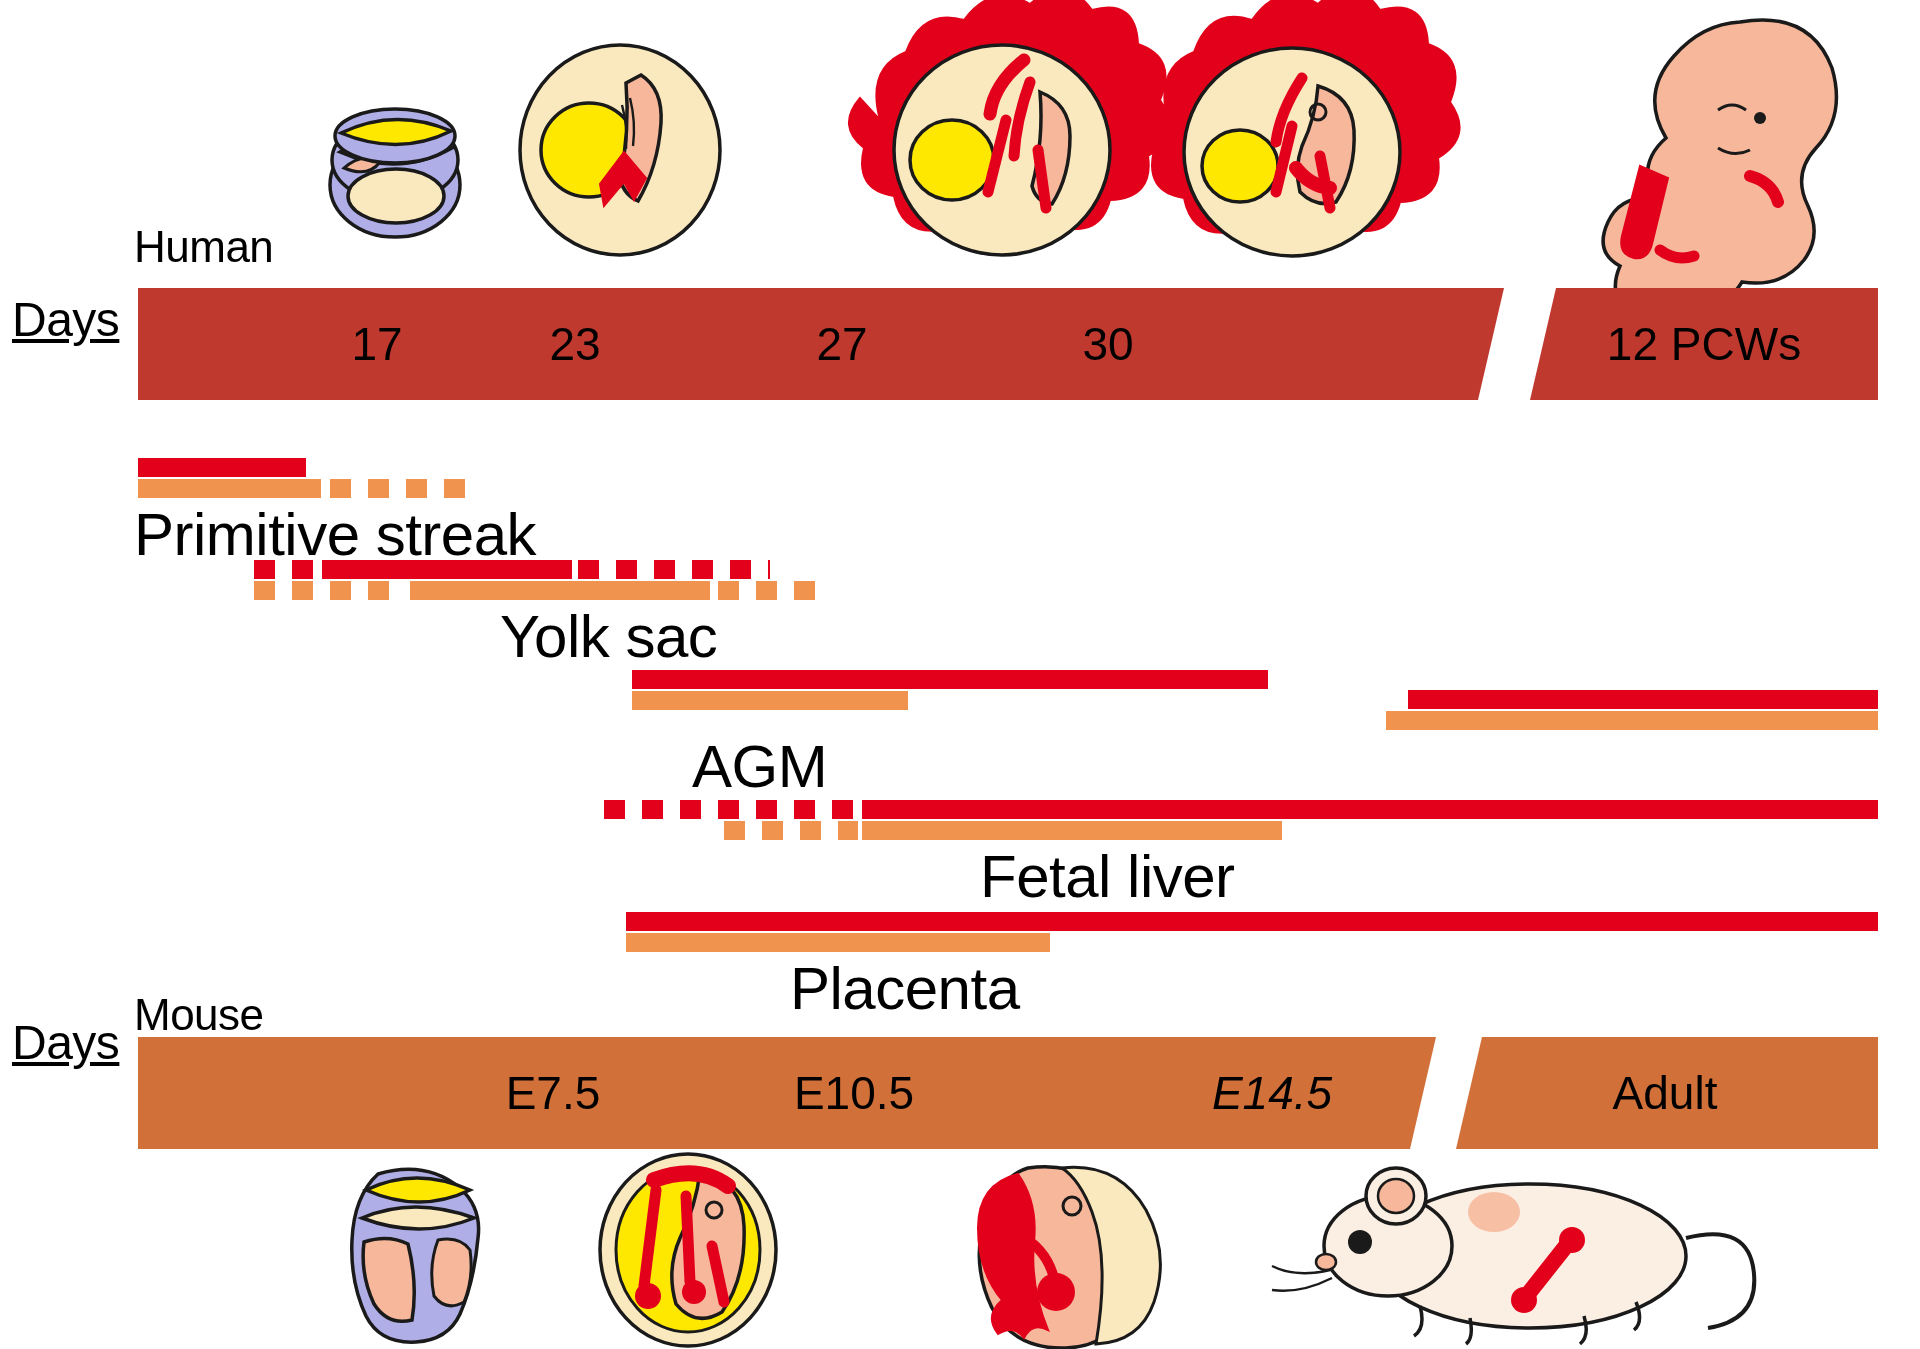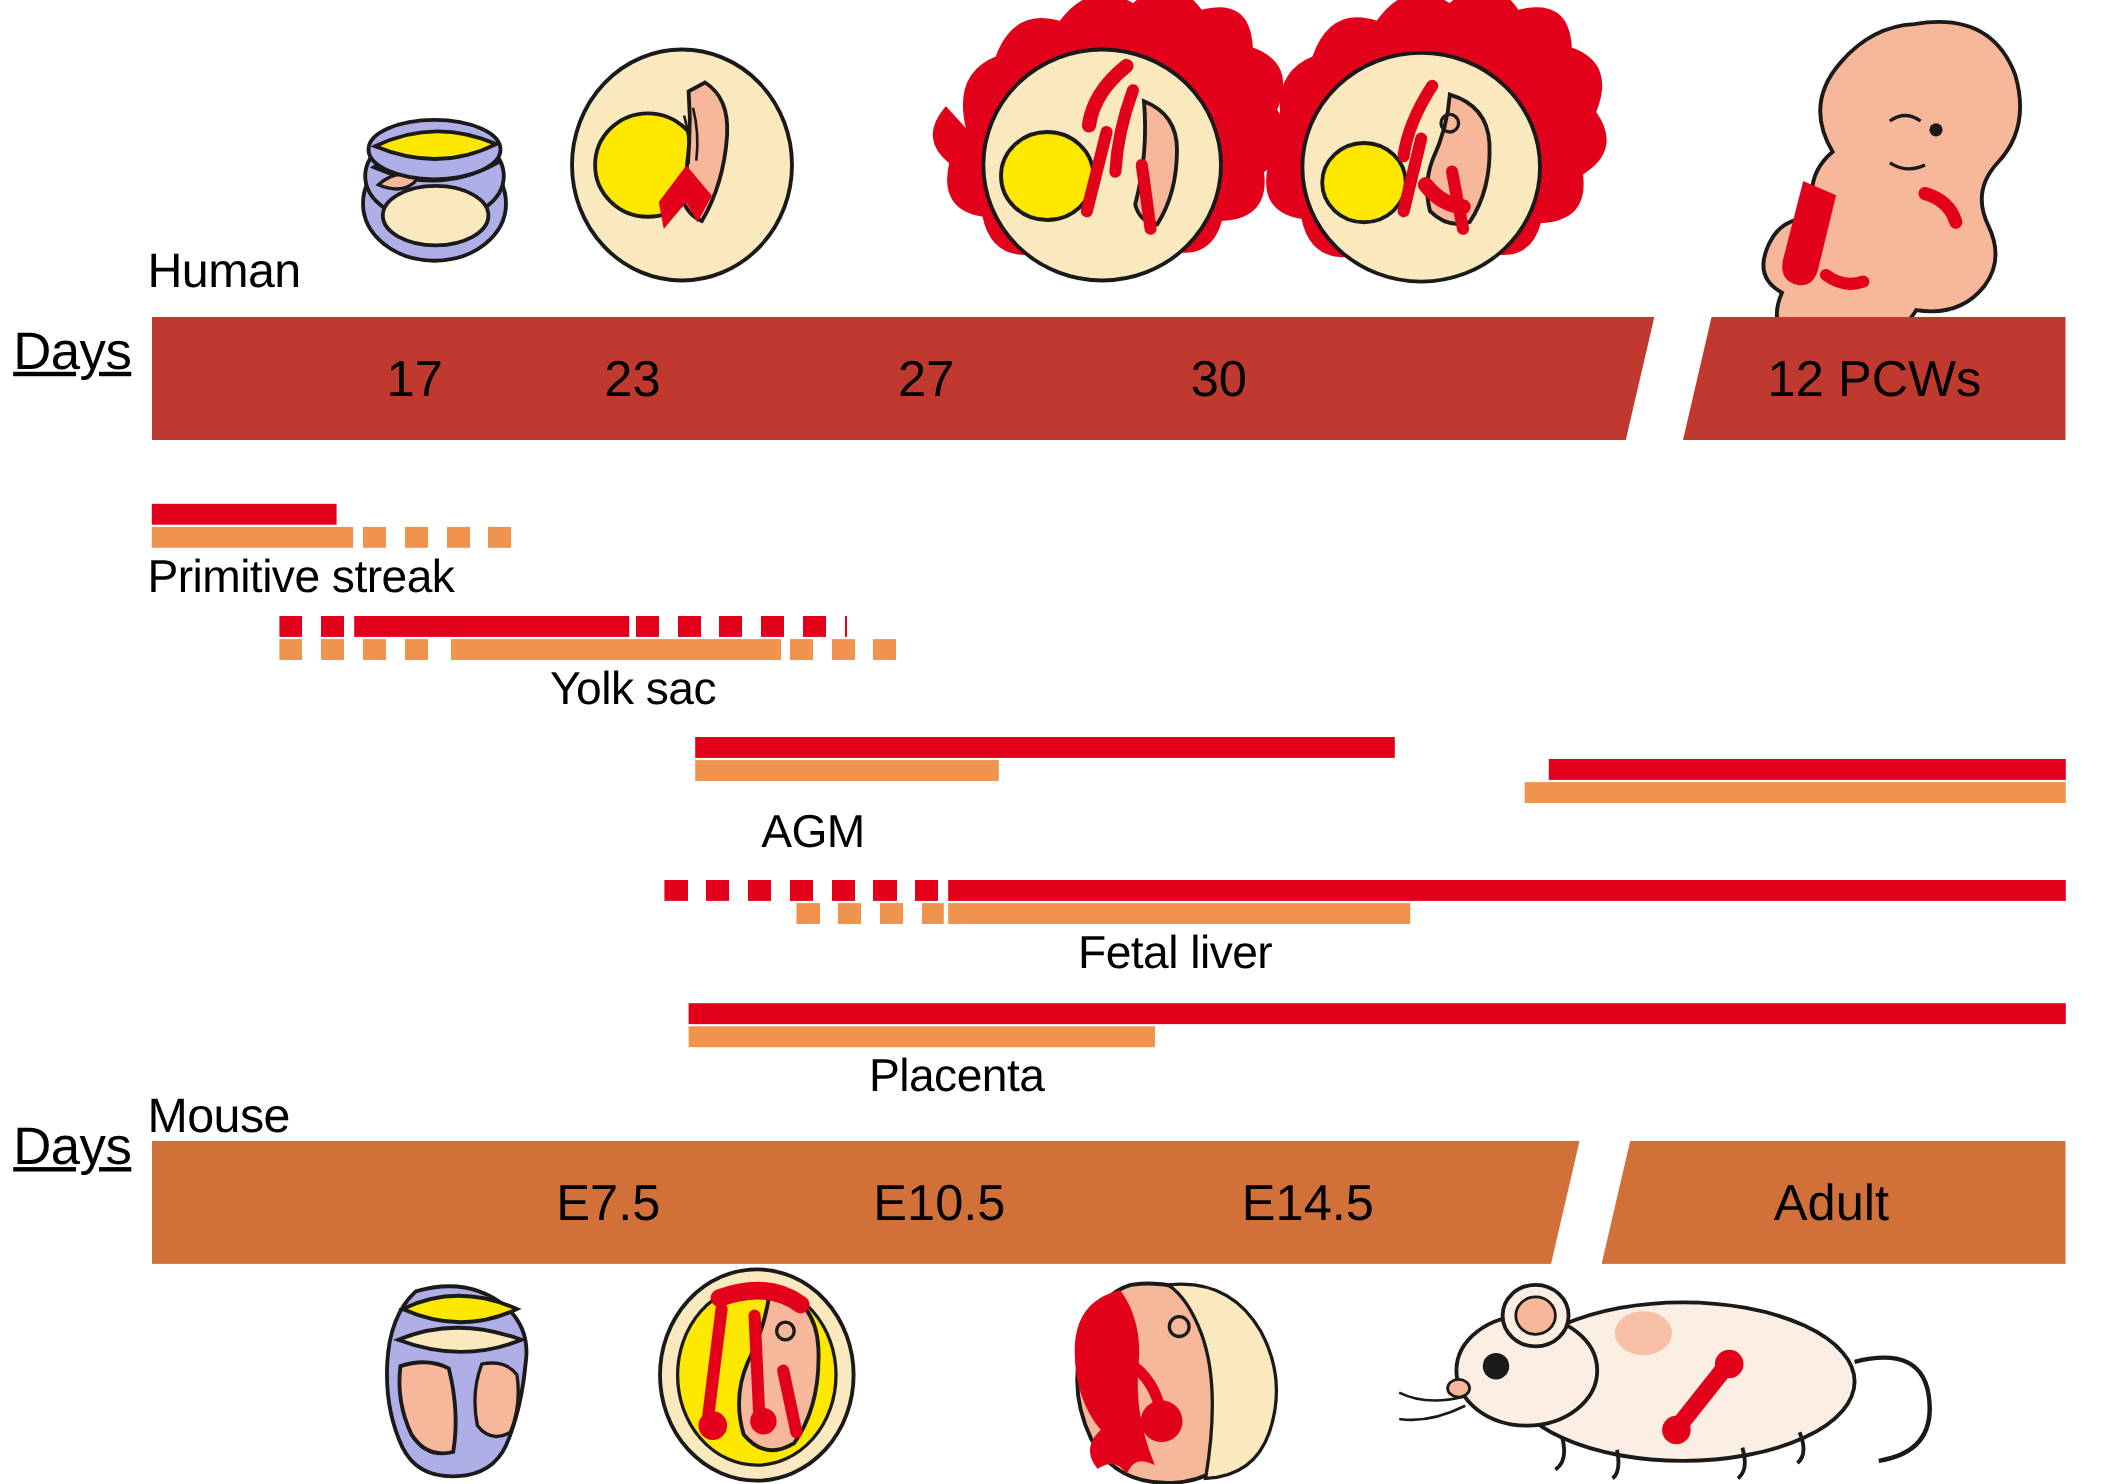--- a/index.html
+++ b/index.html
@@ -5,21 +5,21 @@
   html,body{margin:0;padding:0;background:#fff;}
   body{width:1920px;height:1349px;position:relative;overflow:hidden;
        font-family:"Liberation Sans",sans-serif;color:#000;}
   .canvas{position:absolute;left:0;top:0;width:1920px;height:1349px;}
   .abs{position:absolute;}
 
   
   .lbl{position:absolute;white-space:nowrap;color:#000000;}
   .species-lbl{font-size:44px;letter-spacing:-0.5px;}
   .days-lbl{font-size:48px;letter-spacing:-0.5px;text-decoration:underline;}
-  .tissue-lbl{font-size:42px;letter-spacing:-0.5px;}
+  .tissue-lbl{font-size:60px;letter-spacing:-0.5px;}
 
   
   .era-row{position:absolute;}
   .era-seg{position:absolute;height:100%;}
   .era-main{clip-path:polygon(0 0,100% 0,calc(100% - 26px) 100%,0 100%);}
   .era-tail{clip-path:polygon(26px 0,100% 0,100% 100%,0 100%);}
   .era-text{position:absolute;top:50%;transform:translate(-50%,-50%);
             font-size:46px;white-space:nowrap;color:#000;}
 
   
@@ -160,21 +160,21 @@
 
   <div class="lbl days-lbl" style="left:12px;top:1015px;">Days</div>
   <div class="lbl species-lbl" style="left:134px;top:990px;">Mouse</div>
 
   <div class="era-row" style="left:138px;top:1037px;width:1888px;height:112px;">
     <div class="era-seg era-main" style="left:0;width:1298px;background:#D2703A;"></div>
     <div class="era-seg era-tail" style="left:1318px;width:422px;background:#D2703A;"></div>
 
     <div class="era-text" style="left:415px;">E7.5</div>
     <div class="era-text" style="left:716px;">E10.5</div>
-    <div class="era-text" style="left:1051px;">E14.5</div>
+    <div class="era-text" style="left:1134px;font-style:italic;">E14.5</div>
     <div class="era-text" style="left:1527px;">Adult</div>
   </div>
 
   <svg class="abs" style="left:0;top:1150px;width:1920px;height:199px;" viewBox="0 0 1920 199">
 
     <g>
       <path d="M378 24 q48 -14 82 14 q22 20 18 50 q-4 44 -18 76 q-12 26 -44 28
                q-36 2 -50 -26 q-16 -34 -14 -76 q2 -44 26 -66 z" fill="#B0AEE6" stroke="#1A1A1A" stroke-width="3.5"></path>
       <path d="M366 40 q50 -24 104 0 q-50 24 -104 0 z" fill="#FFE800" stroke="#1A1A1A" stroke-width="3.5"></path>
       <path d="M362 68 q52 -22 112 0 q-54 22 -112 0 z" fill="#FAE9BE" stroke="#1A1A1A" stroke-width="3.5"></path>

